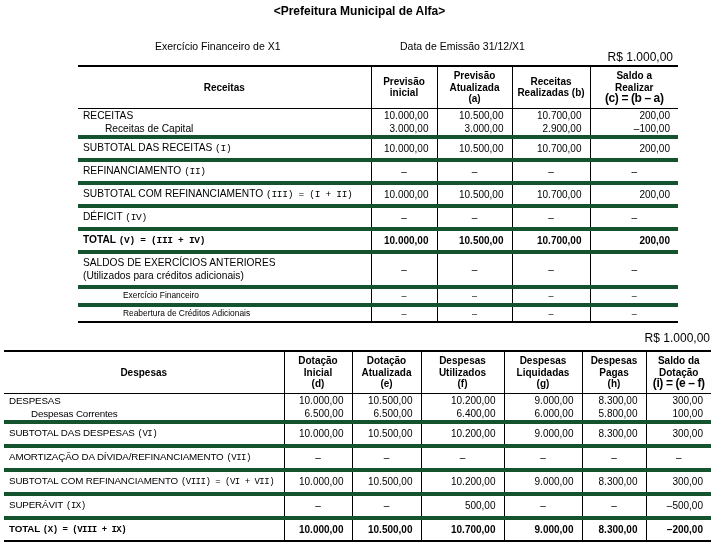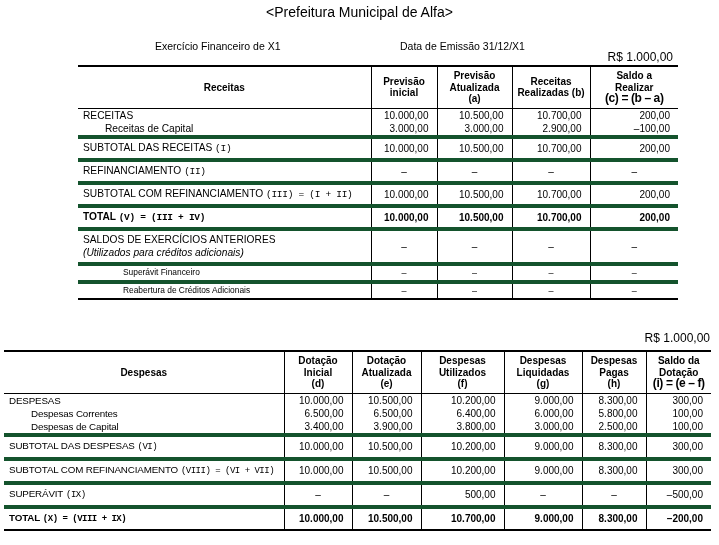--- a/index.html
+++ b/index.html
@@ -1,19 +1,19 @@
 <!DOCTYPE html>
 <html><head>
 <meta charset="utf-8">
 <style>
   html,body{margin:0;padding:0;background:#fff;}
   body{width:719px;height:545px;font-family:"Liberation Sans","DejaVu Sans",sans-serif;color:#000;position:relative;overflow:hidden;}
   .page{position:relative;width:719px;height:545px;background:#fff;}
 
-  .hdr-line{position:absolute;left:0;width:719px;text-align:center;font-size:14px;white-space:nowrap;}
+  .hdr-line{position:absolute;left:0;width:719px;text-align:center;font-size:12px;white-space:nowrap;font-weight:bold;}
   #org{top:4px;}
   #title{top:21px;font-weight:bold;font-size:11px;margin-top:42px;}
   .meta{position:absolute;top:40px;font-size:10.5px;white-space:nowrap;}
   #fiscal{left:155px;text-align:right;}
   #emission{left:400px;}
   .unit-note{position:absolute;font-size:12px;white-space:nowrap;}
   #note1{top:50px;right:46px;}
   #note2{top:331px;right:9px;}
 
   table{border-collapse:collapse;table-layout:fixed;position:absolute;background:#fff;
@@ -34,21 +34,21 @@
   td.dash{text-align:center;font-size:10px;padding:2.5px 0;}
   tr.compact td{padding-top:0;padding-bottom:0;}
   tr.compact td.lbl{line-height:13px;}
   td.ind1{padding-left:27px;}
   tr.small td.lbl{font-size:8.4px;padding-left:45px;line-height:11px;padding-top:1.5px;padding-bottom:1.5px;}
   tr.small td.dash{font-size:9px;padding-top:1.5px;padding-bottom:1.5px;}
   tr.bold td{font-weight:bold;}
   .formula{font-family:"Liberation Mono","DejaVu Sans Mono",monospace;font-size:9.5px;letter-spacing:-0.3px;}
   #t2 .lbl-main{font-size:9.8px;letter-spacing:-0.15px;}
   #t2 .formula{font-size:9px;letter-spacing:-0.5px;}
-  .lbl-sub{display:block;font-weight:normal;font-style:italic;}
+  .lbl-sub{display:block;font-weight:normal;}
 </style>
 </head>
 <body>
 
 <div class="page">
   <div class="hdr-line" id="org">&lt;Prefeitura Municipal de Alfa&gt;</div>
   <div class="hdr-line" id="title">Balanço Orçamentário Consolidado</div>
   <span class="meta" id="fiscal">Exercício Financeiro de X1</span>
   <span class="meta" id="emission">Data de Emissão 31/12/X1</span>
 
@@ -113,36 +113,43 @@
           <td class="dash">–</td>
           <td class="dash">–</td>
         </tr>
         <tr class="bt">
           <td class="lbl"><span class="lbl-main">SUBTOTAL COM REFINANCIAMENTO</span> <span class="formula">(III) = (I + II)</span></td>
           <td class="num">10.000,00</td>
           <td class="num">10.500,00</td>
           <td class="num">10.700,00</td>
           <td class="num">200,00</td>
         </tr>
+        <tr class="bt">
+          <td class="lbl"><span class="lbl-main">DÉFICIT</span> <span class="formula">(IV)</span></td>
+          <td class="dash">–</td>
+          <td class="dash">–</td>
+          <td class="dash">–</td>
+          <td class="dash">–</td>
+        </tr>
         <tr class="bt bold">
           <td class="lbl"><span class="lbl-main">TOTAL</span> <span class="formula">(V) = (III + IV)</span></td>
           <td class="num">10.000,00</td>
           <td class="num">10.500,00</td>
           <td class="num">10.700,00</td>
           <td class="num">200,00</td>
         </tr>
         <tr class="bt">
           <td class="lbl"><span class="lbl-main">SALDOS DE EXERCÍCIOS ANTERIORES</span><span class="lbl-sub">(Utilizados para créditos adicionais)</span></td>
           <td class="dash">–</td>
           <td class="dash">–</td>
           <td class="dash">–</td>
           <td class="dash">–</td>
         </tr>
         <tr class="bt small">
-          <td class="lbl"><span class="lbl-main">Superávit Financeiro</span></td>
+          <td class="lbl"><span class="lbl-main">Exercício Financeiro</span></td>
           <td class="dash">–</td>
           <td class="dash">–</td>
           <td class="dash">–</td>
           <td class="dash">–</td>
         </tr>
         <tr class="bt small">
           <td class="lbl"><span class="lbl-main">Reabertura de Créditos Adicionais</span></td>
           <td class="dash">–</td>
           <td class="dash">–</td>
           <td class="dash">–</td>
@@ -209,37 +216,37 @@
         </tr>
         <tr class="compact">
           <td class="lbl ind1"><span class="lbl-main">Despesas Correntes</span></td>
           <td class="num">6.500,00</td>
           <td class="num">6.500,00</td>
           <td class="num">6.400,00</td>
           <td class="num">6.000,00</td>
           <td class="num">5.800,00</td>
           <td class="num">100,00</td>
         </tr>
-        <tr class="compact">
-          <td class="lbl ind1"><span class="lbl-main">Despesas de Capital</span></td>
-          <td class="num">3.400,00</td>
-          <td class="num">3.900,00</td>
-          <td class="num">3.800,00</td>
-          <td class="num">3.000,00</td>
-          <td class="num">2.500,00</td>
-          <td class="num">100,00</td>
-        </tr>
         <tr class="bt">
           <td class="lbl"><span class="lbl-main">SUBTOTAL DAS DESPESAS</span> <span class="formula">(VI)</span></td>
           <td class="num">10.000,00</td>
           <td class="num">10.500,00</td>
           <td class="num">10.200,00</td>
           <td class="num">9.000,00</td>
           <td class="num">8.300,00</td>
           <td class="num">300,00</td>
+        </tr>
+        <tr class="bt">
+          <td class="lbl"><span class="lbl-main">AMORTIZAÇÃO DA DÍVIDA/REFINANCIAMENTO</span> <span class="formula">(VII)</span></td>
+          <td class="dash">–</td>
+          <td class="dash">–</td>
+          <td class="dash">–</td>
+          <td class="dash">–</td>
+          <td class="dash">–</td>
+          <td class="dash">–</td>
         </tr>
         <tr class="bt">
           <td class="lbl"><span class="lbl-main">SUBTOTAL COM REFINANCIAMENTO</span> <span class="formula">(VIII) = (VI + VII)</span></td>
           <td class="num">10.000,00</td>
           <td class="num">10.500,00</td>
           <td class="num">10.200,00</td>
           <td class="num">9.000,00</td>
           <td class="num">8.300,00</td>
           <td class="num">300,00</td>
         </tr>

